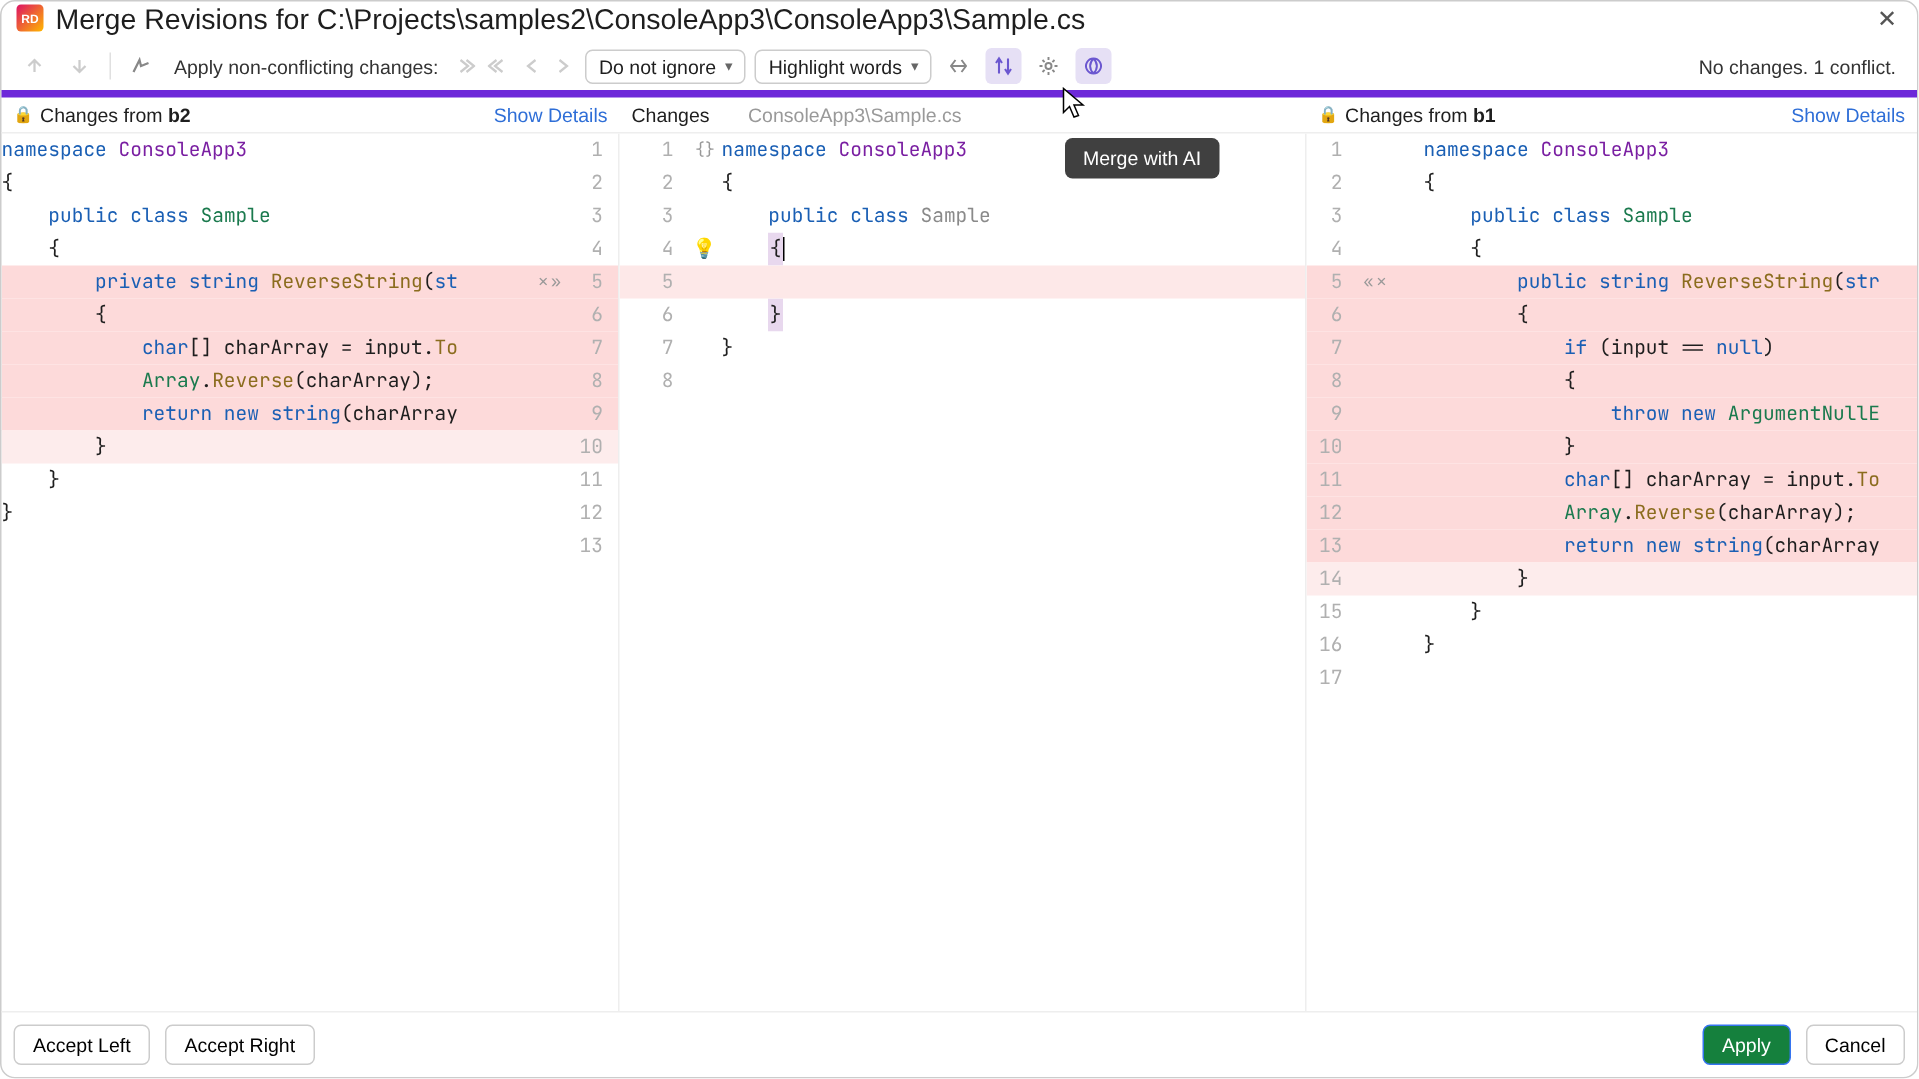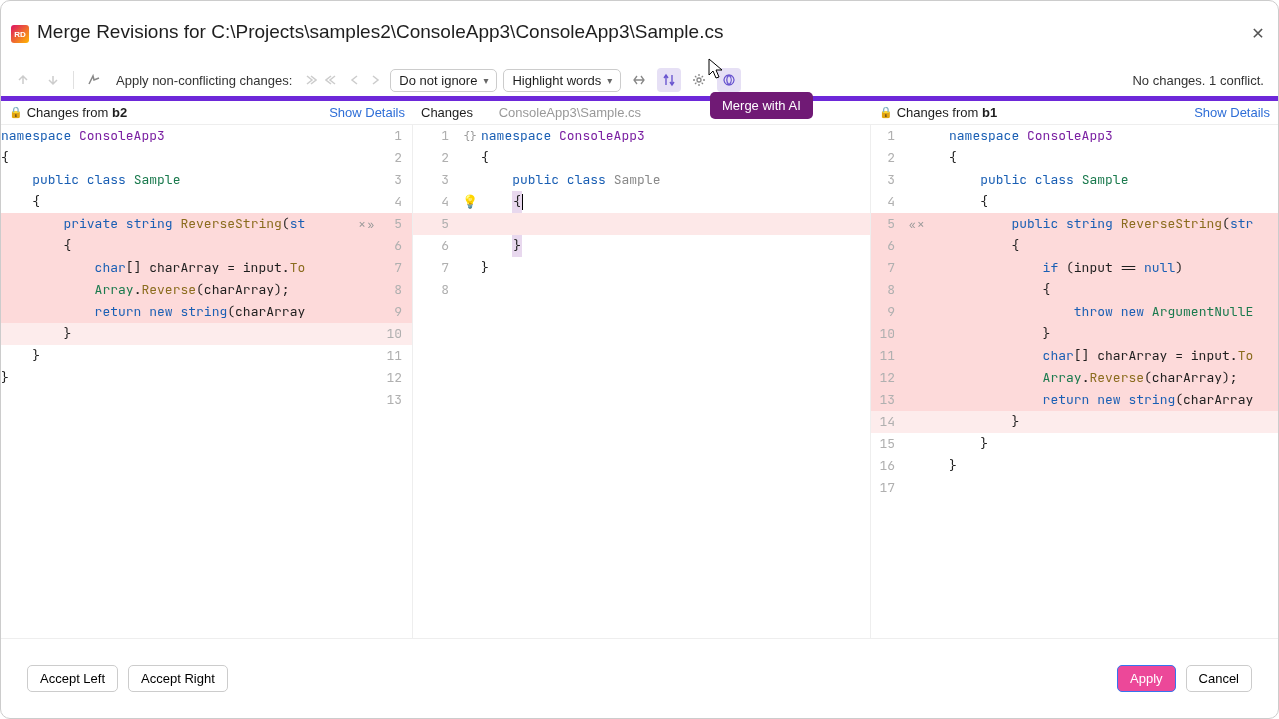--- a/index.html
+++ b/index.html
@@ -17,22 +17,22 @@
     border: 1px solid #ccc;
     border-radius: 10px;
     width: 100%;
     height: 100%;
     display: flex;
     flex-direction: column;
     background: #fff;
   }
   .titlebar {
     display: flex;
-    align-items: flex-end;
-    padding: 20px 10px;
+    align-items: flex-start;
+    padding: 2px 10px;
     border-bottom: 1px solid transparent;
   }
   .app-icon {
     width: 18px;
     height: 18px;
     background: linear-gradient(135deg,#dd1265 0%,#ffb800 100%);
     border-radius: 3px;
     margin-right: 8px;
     position: relative;
     font-size: 8px;
@@ -112,36 +112,36 @@
   .name{color:#7a1fa2;}
   .cls-name{color:#1b7a4e;}
   .res-cls{color:#8a8a8a;}
   .meth{color:#8b6c1e;margin-top:28px;}
   .caret-line{position:relative;}
   .caret-cursor{display:inline-block;width:1px;height:16px;background:#000;vertical-align:middle;animation:blink 1s step-end infinite;}
   @keyframes blink{50%{opacity:0;}}
   .tooltip{
     position:absolute;
     top:92px;left:710px;
-    background:#701a75;color:#fff;
+    background:#404040;color:#fff;
     padding:6px 12px;border-radius:5px;font-size:13px;
     pointer-events:none;
     z-index:50;
   }
   .cursor-arrow{
     position:absolute;top:58px;left:708px;z-index:60;pointer-events:none;
   }
   .footer{
     border-top:1px solid #eee;
-    padding:26px;display:flex;align-items:center;gap:10px;
+    padding:8px;display:flex;align-items:center;gap:10px;
   }
   .btn{
     border:1px solid #ccc;border-radius:5px;padding:5px 12px;background:#fff;cursor:pointer;font-size:13px;
   }
-  .btn.primary{background:#ec4899;border-color:#3574f0;color:#fff;}
+  .btn.primary{background:#15803d;border-color:#3574f0;color:#fff;}
   .footer-spacer{flex:1;}
   .hscroll{height:10px;background:#fff;position:relative;}
   .hscroll-thumb{position:absolute;top:1px;height:8px;background:#e5e5e5;border-radius:4px;}
   .action-x{cursor:pointer;font-size:11px;}
   .action-chev{cursor:pointer;font-size:11px;}
   .bulb{color:#d9a500;font-size:13px;}
   .braces-icon{font-size:11px;color:#999;}
   svg{display:block;}
 </style>
 </head>

